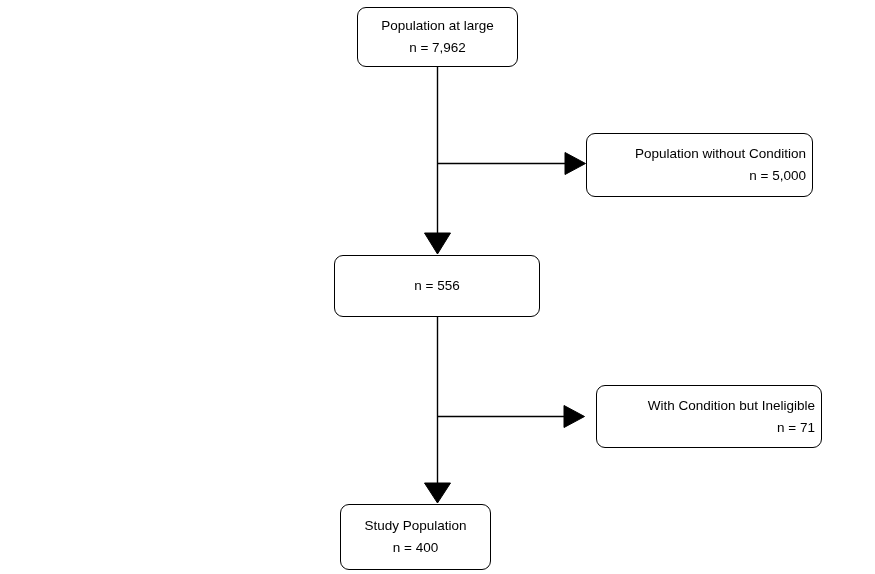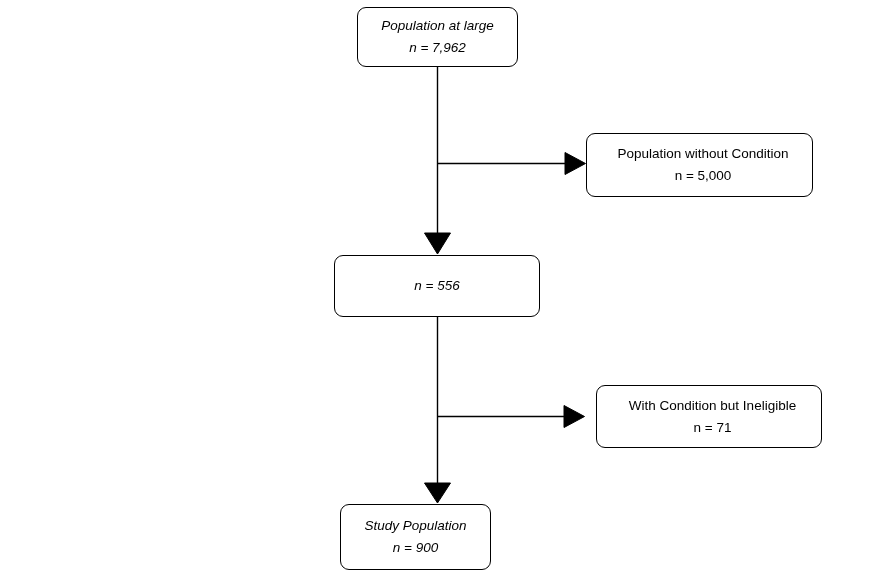--- a/index.html
+++ b/index.html
@@ -30,22 +30,22 @@
     position: absolute;
     background: var(--fill);
     border: 1px solid var(--border);
     border-radius: 9px;
     display: flex;
     flex-direction: column;
     justify-content: center;
     font-size: 13.5px;
     line-height: 22px;
   }
-  .node.centered { align-items: center; text-align: left; font-style: italic; }
-  .node.left-aligned { align-items: center; text-align: left; padding-left: 13px; padding-right: 6px; }
+  .node.centered { align-items: center; text-align: left; }
+  .node.left-aligned { align-items: flex-end; text-align: left; padding-left: 13px; padding-right: 6px; }
   .node .label, .node .count { display: block; white-space: nowrap; }
 
   
   #node-population-at-large        { left: 357px; top: 7px;   width: 161px; height: 60px; }
   #node-population-without-condition{ left: 586px; top: 133px; width: 227px; height: 64px; }
   #node-population-with-condition  { left: 334px; top: 255px; width: 206px; height: 62px; }
   #node-with-condition-but-ineligible{ left: 596px; top: 385px; width: 226px; height: 63px; }
   #node-study-population           { left: 340px; top: 504px; width: 151px; height: 66px; }
 </style>
 </head>
@@ -82,16 +82,16 @@
     <span class="count">n = 556</span>
   </div>
 
   <div class="node left-aligned" id="node-with-condition-but-ineligible">
     <span class="label">With Condition but Ineligible</span>
     <span class="count">n = 71</span>
   </div>
 
   <div class="node centered" id="node-study-population">
     <span class="label">Study Population</span>
-    <span class="count">n = 900</span>
+    <span class="count">n = 400</span>
   </div>
 
 </div>
 
 </body></html>

